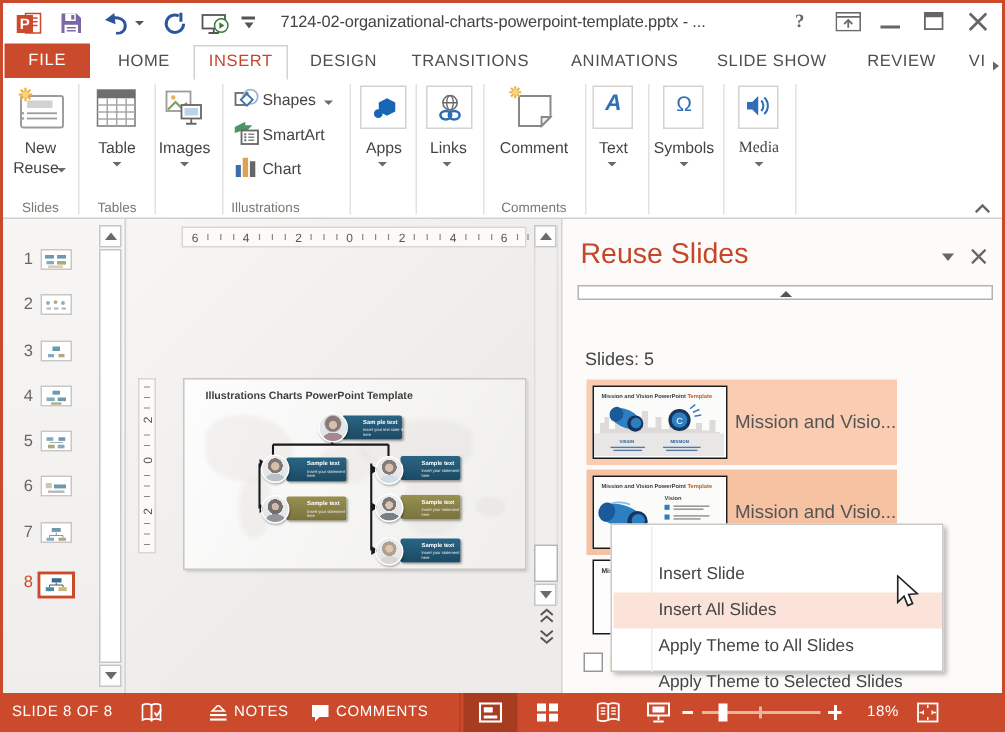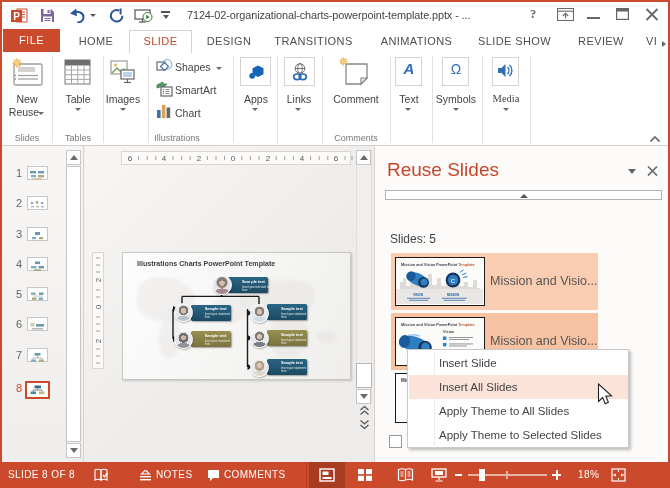--- a/index.html
+++ b/index.html
@@ -53,21 +53,21 @@
   #reusetitle { position:absolute; left:12px; top:13px; font-size:19px; color:#C64629; }
   #collapsebox { position:absolute; left:10px; top:44px; width:277px; height:10px; background:#fff; border:1px solid #b5b3b1; }
   #browsebtn { position:absolute; left:189px; top:58px; width:63px; height:25px; background:#fff; border:1px solid #b0aeac; font-size:11.5px; color:#444; text-align:center; line-height:23px; }
   #slidecount { position:absolute; left:15px; top:86px; font-size:12px; color:#444; }
   .rrow { position:absolute; left:16px; width:207px; height:57px; }
   .rthumb { position:absolute; left:4px; top:4px; width:90px; height:49px; background:#fff; border:1.5px solid #1a1a1a; }
   .rtext { position:absolute; left:99px; top:21px; font-size:12.5px; color:#555; white-space:nowrap; }
   #checkbox { position:absolute; left:14px; width:13px; height:13px; background:#fff; border:1px solid #9a9896; }
   
   #ctxmenu { position:absolute; left:407px; top:349px; width:222px; height:99px; background:#fff; border:1px solid #cbc9c7; box-shadow:2px 2px 3px rgba(0,0,0,.25); z-index:40; }
-  .mitem { position:absolute; left:1px; width:219px; height:24px; font-size:11.5px; color:#444; line-height:24px; padding-left:30px; }
+  .mitem { position:absolute; left:1px; width:219px; height:24px; font-size:11.5px; color:#444; line-height:24px; padding-left:30px;margin-top:20px; }
   
   #statusbar { position:absolute; left:0; top:462px; width:670px; height:26px; background:#CB4A2C; color:#fff; font-size:10px; }
   .sbtxt { position:absolute; top:7px; color:#fff; letter-spacing:0.4px; }
 </style>
 </head>
 <body>
 <div id="winborder"></div>
 
 <div id="titlebar">
 
@@ -128,21 +128,21 @@
   </svg>
 
   <svg class="abs" style="left:644px;top:7px;" width="14" height="13" viewBox="0 0 14 13">
     <path d="M1.5 1 L12.5 12 M12.5 1 L1.5 12" stroke="#666" stroke-width="1.8"></path>
   </svg>
 </div>
 
 <div id="tabrow">
   <div id="filetab">FILE</div>
   <div class="tab" style="left:77px;width:36px;">HOME</div>
-  <div id="inserttab">SLIDE</div>
+  <div id="inserttab">INSERT</div>
   <div class="tab" style="left:204px;width:48px;">DESIGN</div>
   <div class="tab" style="left:268px;width:89px;">TRANSITIONS</div>
   <div class="tab" style="left:378px;width:75px;">ANIMATIONS</div>
   <div class="tab" style="left:477px;width:73px;">SLIDE SHOW</div>
   <div class="tab" style="left:573px;width:54px;">REVIEW</div>
   <div class="tab" style="left:642px;width:17px;">VI</div>
   <div class="abs" style="left:661px;top:13px;width:0;height:0;border-top:3.5px solid transparent;border-bottom:3.5px solid transparent;border-left:4px solid #666;"></div>
 </div>
 
 <div id="ribbon">

